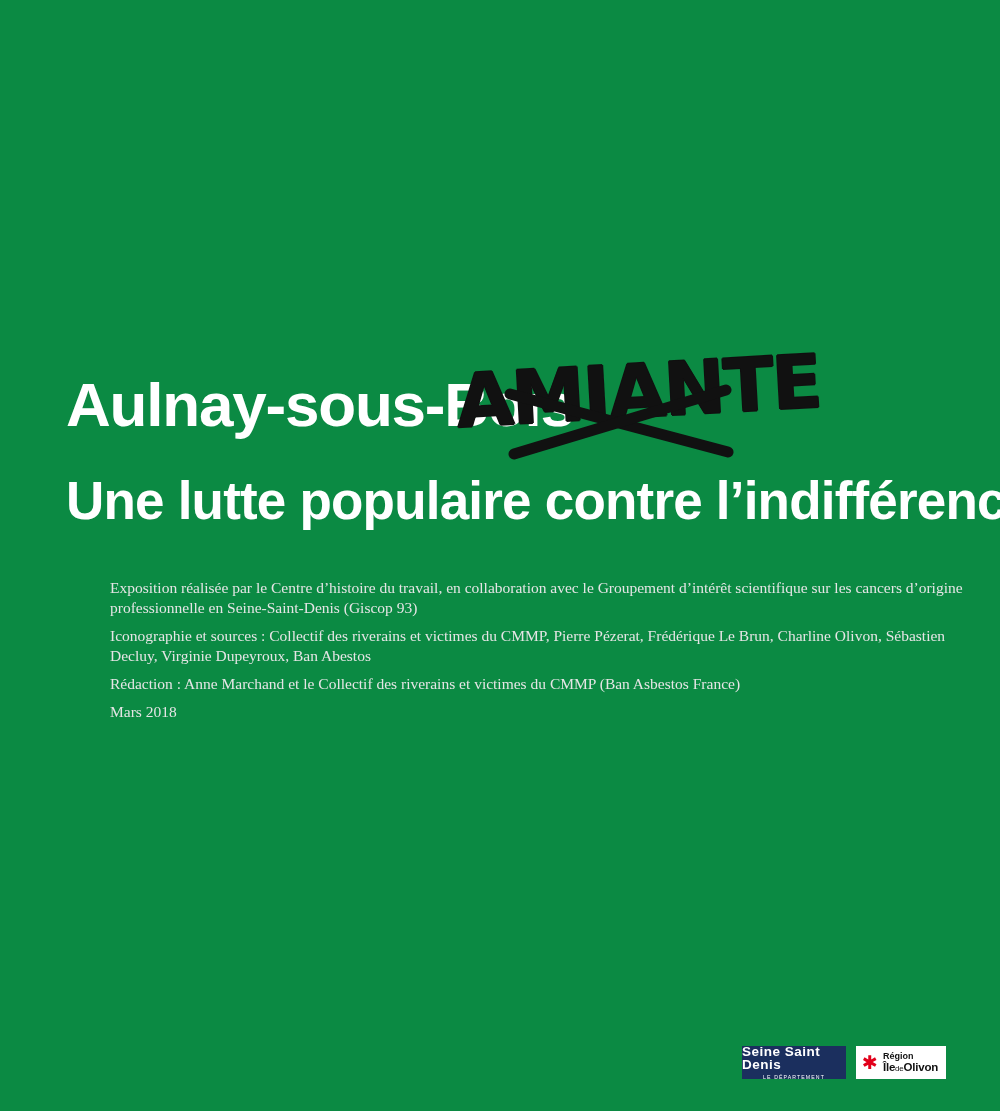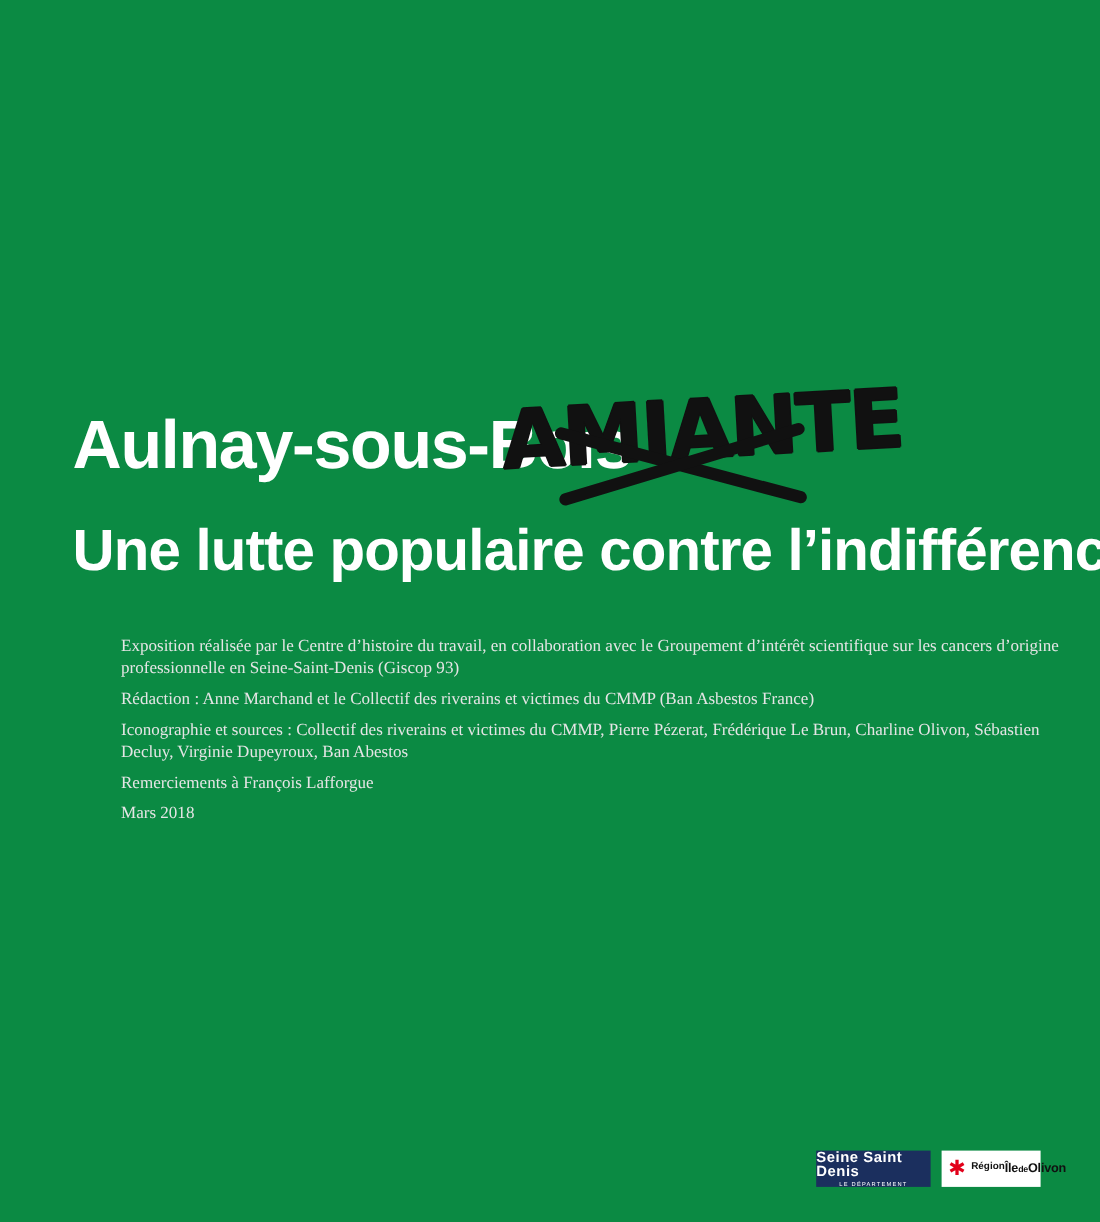--- a/index.html
+++ b/index.html
@@ -136,39 +136,39 @@
     gap: 5px;
   }
   .idf-star {
     color: #e2001a;
     font-size: 19px;
     line-height: 1;
     font-family: "DejaVu Sans", sans-serif;
   }
   .idf-text {
     display: flex;
-    flex-direction: row;
+    flex-direction: column;
     line-height: 1.05;
   }
   .idf-text .t1 {
     font-family: "Liberation Sans", sans-serif;
     font-size: 9px;
     color: #111111;
     font-weight: bold;
   }
   .idf-text .t2 {
     font-family: "Liberation Sans", sans-serif;
     font-size: 11.5px;
     color: #111111;
     font-weight: bold;
     letter-spacing: -0.2px;
   }
   .idf-text .t2 .small {
     font-size: 8px;
-    font-weight: bold;
+    font-weight: normal;
   }
 </style>
 </head>
 <body>
 
 <div class="poster">
 
   <div class="title-area">
     <div class="title-line1">
       <span class="title-main">Aulnay-sous-Bois</span>
@@ -176,23 +176,22 @@
       <svg class="strike" viewBox="0 0 230 80">
         <path d="M6,10 L224,68" stroke="#111111" stroke-width="11" fill="none" stroke-linecap="round"></path>
         <path d="M10,70 L222,6" stroke="#111111" stroke-width="11" fill="none" stroke-linecap="round"></path>
       </svg>
     </div>
     <div class="title-line2">Une lutte populaire contre l’indifférence</div>
   </div>
 
   <div class="credits">
     <p>Exposition réalisée par le Centre d’histoire du travail, en collaboration avec le Groupement d’intérêt scientifique sur les cancers d’origine professionnelle en Seine-Saint-Denis (Giscop 93)</p>
+    <p>Iconographie et sources : Collectif des riverains et victimes du CMMP, Pierre Pézerat, Frédérique Le Brun, Charline Olivon, Sébastien Decluy, Virginie Dupeyroux, Ban Abestos</p>
     <p>Rédaction : Anne Marchand et le Collectif des riverains et victimes du CMMP (Ban Asbestos France)</p>
-    <p>Iconographie et sources : Collectif des riverains et victimes du CMMP, Pierre Pézerat, Frédérique Le Brun, Charline Olivon, Sébastien Decluy, Virginie Dupeyroux, Ban Abestos</p>
-    <p>Remerciements à François Lafforgue</p>
     <p>Mars 2018</p>
   </div>
 
   <div class="logos">
     <div class="logo-ssd">
       <span class="l1">Seine Saint Denis</span>
       <span class="l2">LE DÉPARTEMENT</span>
     </div>
     <div class="logo-idf">
       <span class="idf-star">✱</span>

